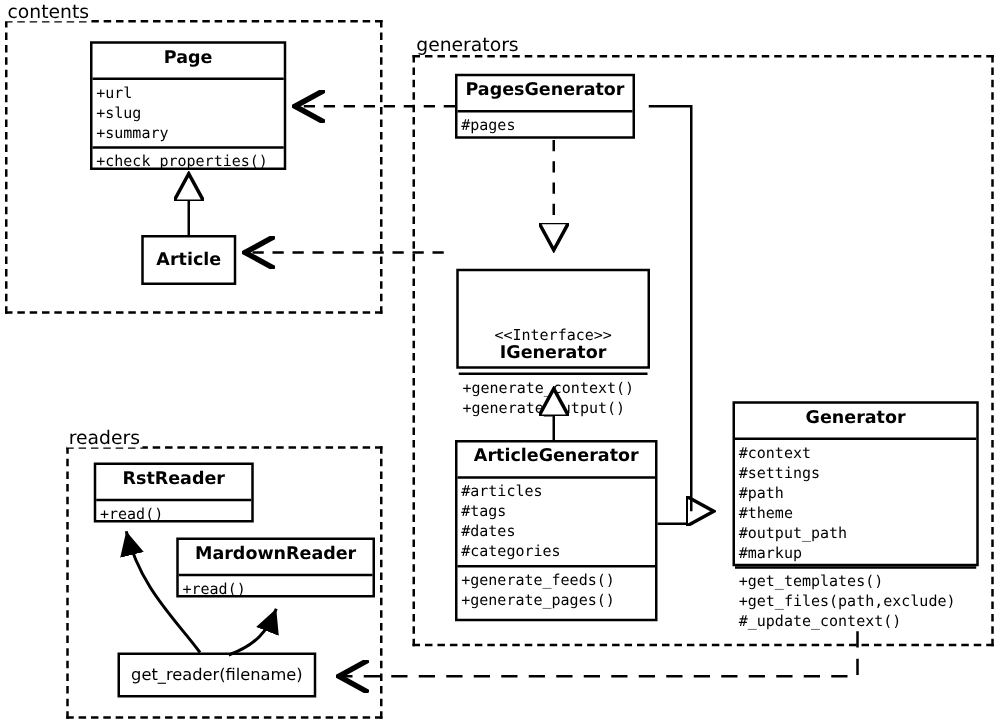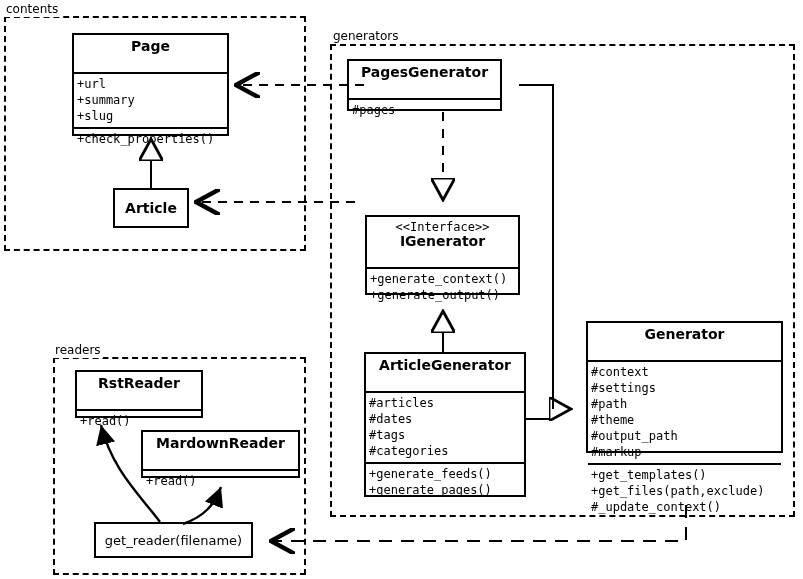--- a/index.html
+++ b/index.html
@@ -3,28 +3,28 @@
 <meta charset="utf-8">
 <style>
   html,body{margin:0;padding:0;background:#ffffff;}
   body{width:803px;height:579px;overflow:hidden;
        font-family:"DejaVu Sans",sans-serif;color:#000;}
   #stage{position:relative;width:803px;height:579px;background:#fff;}
 
   
   .pkg{position:absolute;box-sizing:border-box;
        border:2px dashed #000;background:transparent;}
-  .pkg-label{position:absolute;font-size:12px;line-height:15px;
+  .pkg-label{position:absolute;font-size:15px;line-height:15px;
              color:#000;background:#fff;padding:0 2px;white-space:nowrap;}
 
   
   .cls{position:absolute;box-sizing:border-box;border:2px solid #000;
        background:#fff;}
   .cls .name{font-weight:bold;font-size:14px;text-align:center;
-             padding:4px 4px 18px;line-height:15px;
+             padding:4px 4px 8px;line-height:15px;
              font-family:"DejaVu Sans",sans-serif;}
   .cls .stereo{font-weight:normal;font-size:12px;text-align:center;
                display:block;line-height:14px;
                font-family:"DejaVu Sans Mono",monospace;}
   .cls .sect{border-top:2px solid #000;padding:2px 3px 3px;}
   .cls .sect div{font-family:"DejaVu Sans Mono",monospace;
                  font-size:12px;line-height:16px;white-space:pre;}
   .cls.plain{display:flex;align-items:center;justify-content:center;}
   .cls.plain .name{font-weight:normal;font-size:13px;padding:0;}
   svg.ov{position:absolute;left:0;top:0;width:803px;height:579px;
@@ -35,59 +35,59 @@
 
 <div id="stage">
 
   <div class="pkg" style="left:4px;top:16px;width:302px;height:235px;"></div>
   <div class="pkg-label" style="left:4px;top:2px;">contents</div>
 
   <div class="cls" style="left:72px;top:33px;width:157px;height:103px;">
     <div class="name">Page</div>
     <div class="sect">
       <div>+url</div>
+      <div>+slug</div>
       <div>+summary</div>
-      <div>+slug</div>
     </div>
     <div class="sect">
       <div>+check_properties()</div>
     </div>
   </div>
 
   <div class="cls" style="left:113px;top:188px;width:76px;height:40px;display:flex;align-items:center;justify-content:center;">
     <div class="name" style="padding:0;">Article</div>
   </div>
 
   <div class="pkg" style="left:330px;top:44px;width:465px;height:473px;"></div>
   <div class="pkg-label" style="left:331px;top:29px;">generators</div>
 
-  <div class="cls" style="left:347px;top:59px;width:155px;height:52px;">
+  <div class="cls" style="left:364px;top:59px;width:144px;height:52px;">
     <div class="name">PagesGenerator</div>
     <div class="sect">
       <div>#pages</div>
     </div>
   </div>
 
   <div class="cls" style="left:365px;top:215px;width:155px;height:80px;">
-    <div class="name" style="padding-top:3px;">
+    <div class="name" style="padding-top:3px;margin-top:41px;">
       <span class="stereo">&lt;&lt;Interface&gt;&gt;</span>
       <span>IGenerator</span>
     </div>
     <div class="sect">
       <div>+generate_context()</div>
       <div>+generate_output()</div>
     </div>
   </div>
 
   <div class="cls" style="left:364px;top:352px;width:162px;height:145px;">
     <div class="name">ArticleGenerator</div>
     <div class="sect">
       <div>#articles</div>
+      <div>#tags</div>
       <div>#dates</div>
-      <div>#tags</div>
       <div>#categories</div>
     </div>
     <div class="sect">
       <div>+generate_feeds()</div>
       <div>+generate_pages()</div>
     </div>
   </div>
 
   <div class="cls" style="left:586px;top:321px;width:197px;height:132px;">
     <div class="name">Generator</div>

